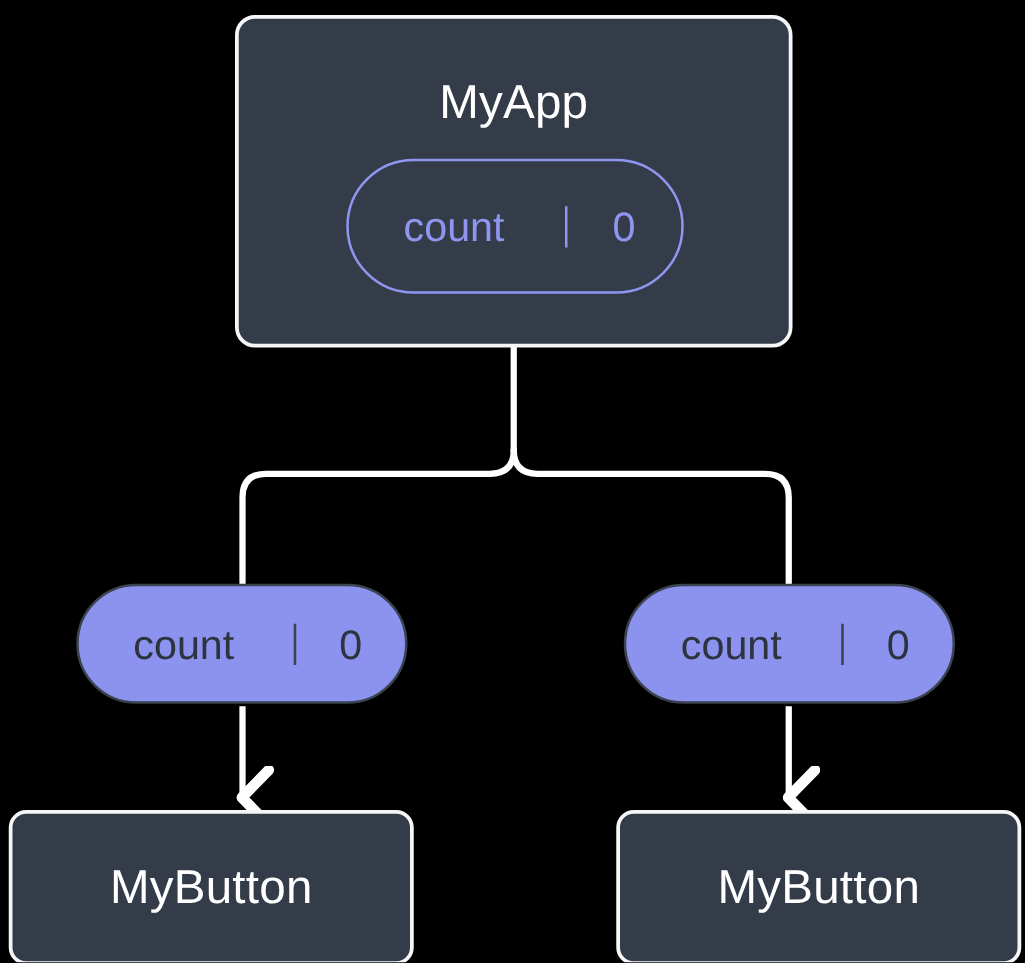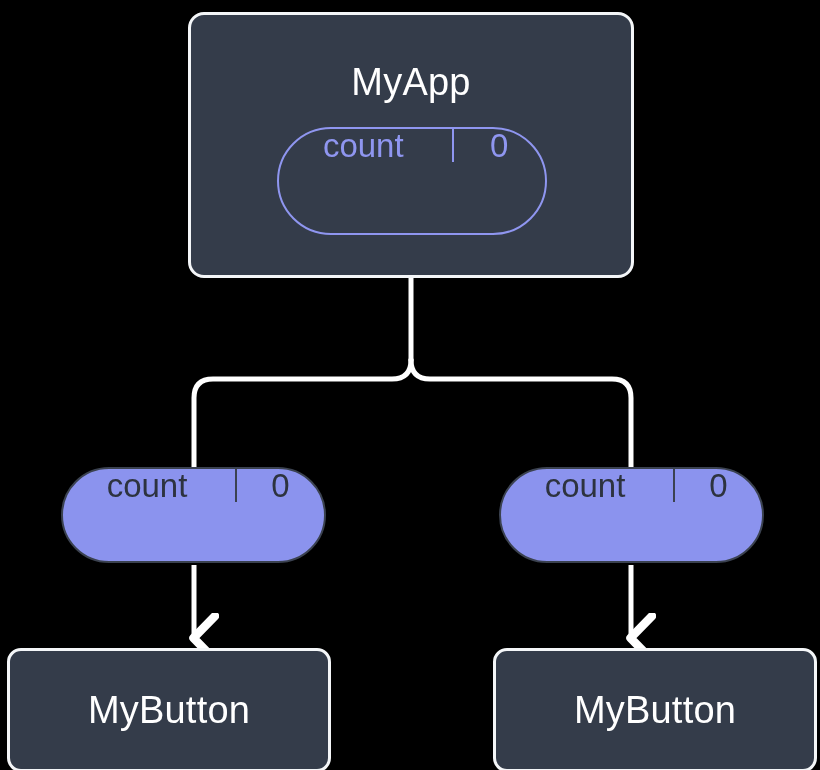--- a/index.html
+++ b/index.html
@@ -62,21 +62,21 @@
     justify-content: center;
   }
   #leaf-box-left  { left: 7px;   top: 648px; }
   #leaf-box-right { left: 493px; top: 648px; }
 
   
   .pill {
     position: absolute;
     box-sizing: border-box;
     display: flex;
-    align-items: flex-start;
+    align-items: center;
     border-radius: 999px;
     overflow: hidden;
   }
   .pill .pill-key,
   .pill .pill-val {
     display: flex;
     align-items: center;
     justify-content: center;
     font-size: 33px;
     line-height: 1;

